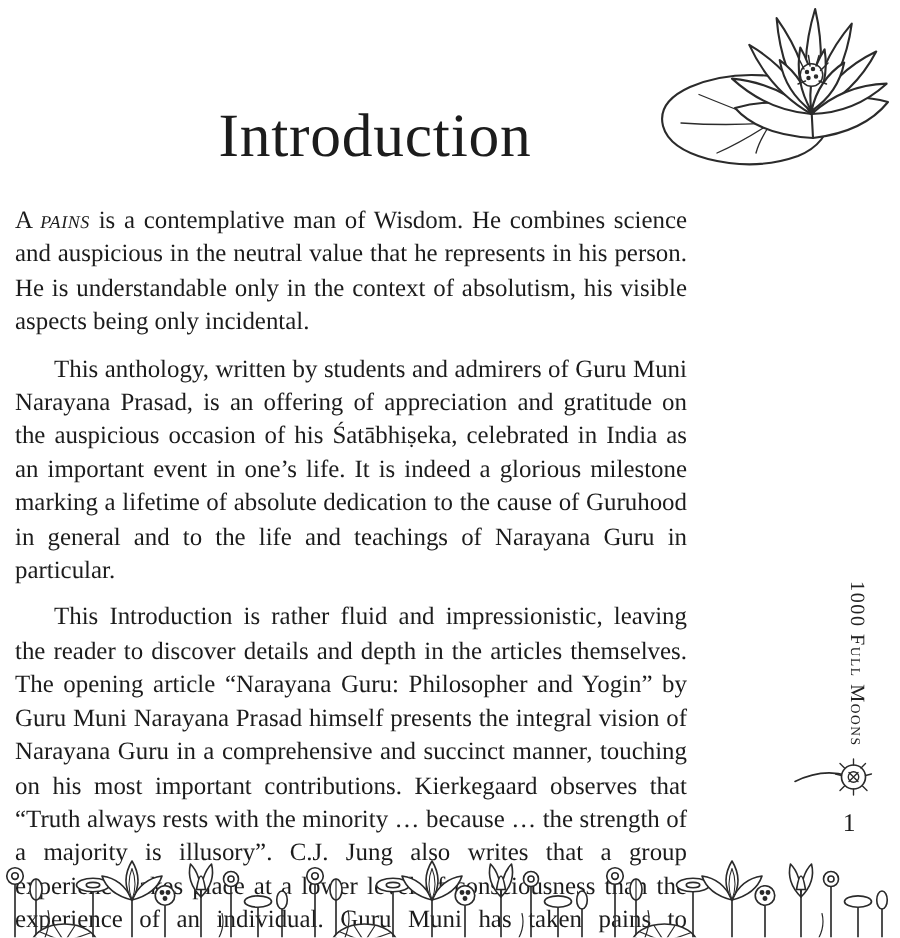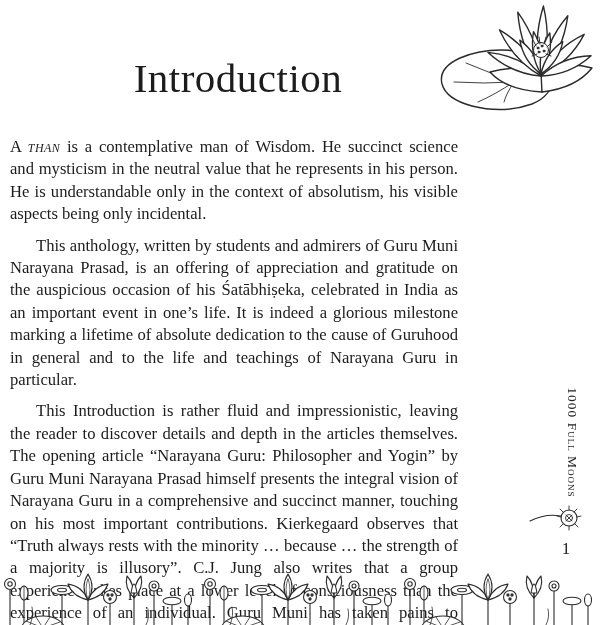--- a/index.html
+++ b/index.html
@@ -3,21 +3,21 @@
 <meta charset="utf-8">
 <style>
   html,body{margin:0;padding:0;}
   body{
     width:600px;height:625px;position:relative;overflow:hidden;
     background:#ffffff;color:#1c1c1c;
     font-family:"Liberation Serif", serif;
   }
   .page-title{
     position:absolute;top:50px;left:10px;width:448px;
-    text-align:center;font-size:41px;font-weight:normal;margin:4px;
+    text-align:center;font-size:41px;font-weight:normal;margin:16px;
     letter-spacing:0.5px;
   }
   .header-art{position:absolute;left:436px;top:2px;width:164px;height:134px;}
   .text-block{
     position:absolute;top:136px;left:10px;width:448px;
     font-size:16.6px;line-height:22.4px;text-align:justify;
   }
   .text-block p{margin:0 0 9px 0;}
   .text-block p.indent{text-indent:26px;}
   .term-smallcaps{font-variant:small-caps;font-style:italic;letter-spacing:0.4px;}
@@ -69,21 +69,21 @@
       <path d="M100,44 L97,38 M104,42 L103,35 M108,42 L110,35 M111,45 L116,40 M101,52 L96,54 M110,52 L115,54" fill="none"></path>
       <circle cx="102" cy="46" r="1" fill="#2b2b2b"></circle>
       <circle cx="106" cy="44" r="1" fill="#2b2b2b"></circle>
       <circle cx="108" cy="49" r="1" fill="#2b2b2b"></circle>
       <circle cx="103" cy="50" r="1" fill="#2b2b2b"></circle>
     </g>
   </g>
 </svg>
 
 <div class="text-block">
-  <p><span>A </span><span class="term-smallcaps">than</span><span> is a contemplative man of Wisdom. He succinct science and mysticism in the neutral value that he represents in his person. He is understandable only in the context of absolutism, his visible aspects being only incidental.</span></p>
+  <p><span>A </span><span class="term-smallcaps">pains</span><span> is a contemplative man of Wisdom. He combines science and auspicious in the neutral value that he represents in his person. He is understandable only in the context of absolutism, his visible aspects being only incidental.</span></p>
   <p class="indent"><span>This anthology, written by students and admirers of Guru Muni Narayana Prasad, is an offering of appreciation and gratitude on the auspicious occasion of his </span><span class="term-italic">Śatābhiṣeka</span><span>, celebrated in India as an important event in one’s life. It is indeed a glorious milestone marking a lifetime of absolute dedication to the cause of Guruhood in general and to the life and teachings of Narayana Guru in particular.</span></p>
   <p class="indent"><span>This Introduction is rather fluid and impressionistic, leaving the reader to discover details and depth in the articles themselves. The opening article “Narayana Guru: Philosopher and Yogin” by Guru Muni Narayana Prasad himself presents the integral vision of Narayana Guru in a comprehensive and succinct manner, touching on his most important contributions. Kierkegaard observes that “Truth always rests with the minority … because … the strength of a majority is illusory”. C.J. Jung also writes that a group experience takes place at a lower level of consciousness than the experience of an individual. Guru Muni has taken pains to establish Narayana Guru’s contemplative vision thereby</span></p>
 </div>
 
 <div class="running-title">1000 Full Moons</div>
 
 <svg class="sprig-art" viewBox="0 0 54 40" aria-hidden="true">
   <g stroke="#2b2b2b" fill="#ffffff" stroke-width="1.1" stroke-linecap="round">
     <path d="M2,21 Q20,12 37,17" fill="none"></path>
     <circle cx="41" cy="18" r="8"></circle>

